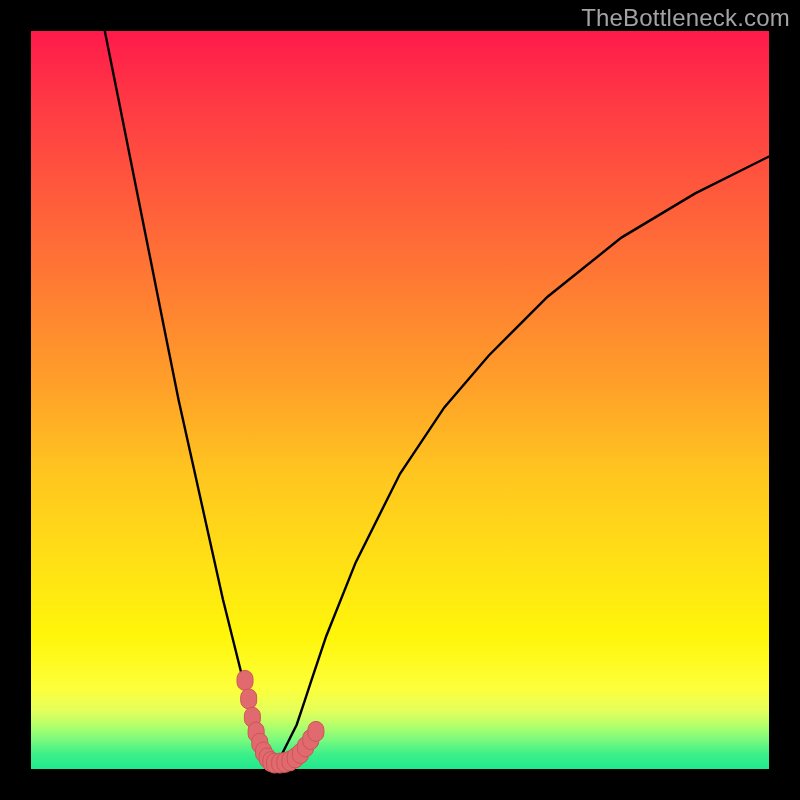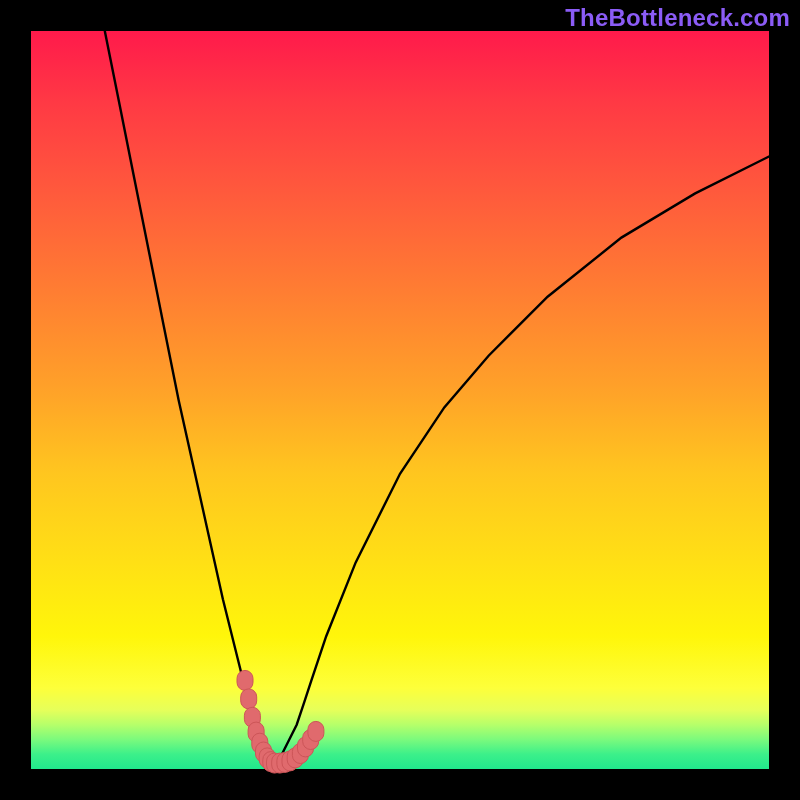--- a/index.html
+++ b/index.html
@@ -15,22 +15,22 @@
     position: relative;
     width: 800px;
     height: 800px;
     background: #000;
   }
   .watermark {
     position: absolute;
     top: 4px;
     right: 10px;
     font-size: 24px;
-    font-weight: 700;
-    color: #8b5cf6;
+    font-weight: 400;
+    color: #a3a3a3;
     letter-spacing: 0.2px;
     z-index: 20;
   }
   .plot-area {
     position: absolute;
     left: 31px;
     top: 31px;
     width: 738px;
     height: 738px;
     

